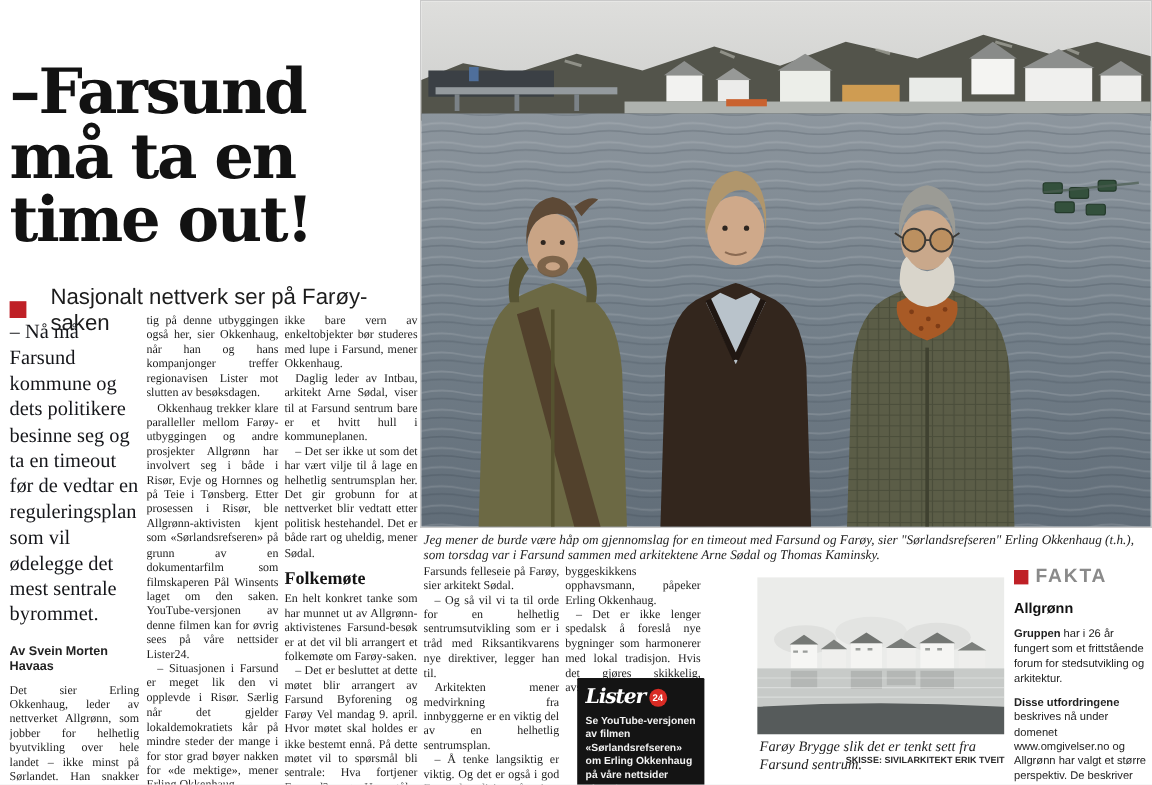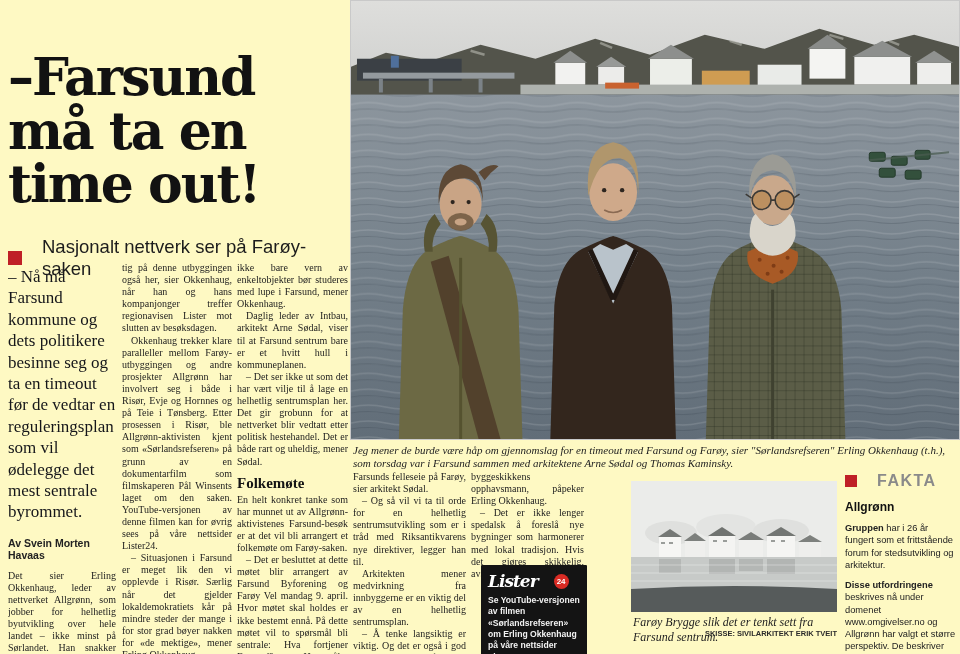--- a/index.html
+++ b/index.html
@@ -1,16 +1,16 @@
 <!DOCTYPE html>
 <html><head>
 <meta charset="utf-8">
 <style>
   html,body{margin:0;padding:0;background:#e9e9e9;}
-  .page{position:relative;width:960px;height:654px;background:#fef9c3;margin:0 auto;
+  .page{position:relative;width:960px;height:654px;background:#ffffff;margin:0 auto;
         font-family:"Liberation Serif",serif;color:#1d1d1d;overflow:hidden;}
 
   
   .headline{position:absolute;left:8px;top:50px;width:340px;
             font-family:"DejaVu Serif",serif;font-weight:700;color:#121212;
             font-size:52px;line-height:1.03;letter-spacing:-2px;}
   .subtitle{position:absolute;left:8px;top:236px;width:340px;display:flex;align-items:center;gap:20px;
             font-family:"Liberation Sans",sans-serif;font-size:18.5px;color:#1c1c1c;}
   .red-sq{width:14px;height:14px;background:#bf2026;flex:0 0 auto;display:inline-block;}
 
@@ -31,40 +31,40 @@
 
   
   .photo{position:absolute;left:350px;top:0;width:610px;height:440px;border:1px solid #c9c9c9;box-sizing:border-box;}
   .photo svg{display:block;width:100%;height:100%;}
   .photo-caption{position:absolute;left:353px;top:444px;width:602px;
                  font-style:italic;font-size:11px;line-height:1.22;color:#222;}
 
   
   .promo{position:absolute;left:481px;top:565px;width:106px;min-height:68px;background:#141414;
          padding:6px 7px 7px 7px;box-sizing:border-box;border-radius:1px;}
-  .promo-brandrow{display:flex;align-items:center;gap:16px;margin-bottom:4px;}
+  .promo-brandrow{display:flex;align-items:center;gap:3px;margin-bottom:4px;}
   .promo-brand{font-family:"DejaVu Serif",serif;font-weight:700;color:#ffffff;font-size:17px;
                letter-spacing:-1px;font-style:italic;}
   .promo-badge{width:15px;height:15px;border-radius:50%;background:#d92b24;color:#fff;
                font-family:"Liberation Sans",sans-serif;font-weight:700;font-size:8px;
                display:flex;align-items:center;justify-content:center;}
   .promo-text{font-family:"Liberation Sans",sans-serif;font-weight:700;color:#f2f2f2;
               font-size:8.6px;line-height:1.32;}
 
   
   .sketch{position:absolute;left:631px;top:481px;width:206px;height:131px;}
   .sketch svg{display:block;width:100%;height:100%;}
   .sketch-caption{position:absolute;left:633px;top:615px;width:204px;
                   font-style:italic;font-size:12px;color:#222;}
   .sketch-credit{position:absolute;left:633px;top:629px;width:204px;text-align:right;
                  font-family:"Liberation Sans",sans-serif;font-weight:700;font-size:7.5px;color:#2a2a2a;}
 
   
   .fakta{position:absolute;left:845px;top:472px;width:114px;font-family:"Liberation Sans",sans-serif;}
-  .fakta-head{display:flex;align-items:center;gap:20px;margin-bottom:10px;}
+  .fakta-head{display:flex;align-items:center;gap:6px;margin-bottom:10px;}
   .fakta-label{font-weight:700;font-size:16px;letter-spacing:1.5px;color:#8a8a8a;}
   .fakta-sq{width:12px;height:12px;background:#bf2026;}
   .fakta-title{font-weight:700;font-size:12px;color:#111;margin:0 0 8px 0;}
   .fakta-item{font-size:9.3px;line-height:1.32;color:#222;margin:0 0 8px 0;}
   .fakta-item b{font-weight:700;}
 </style>
 </head>
 <body>
 
 <div class="page">

